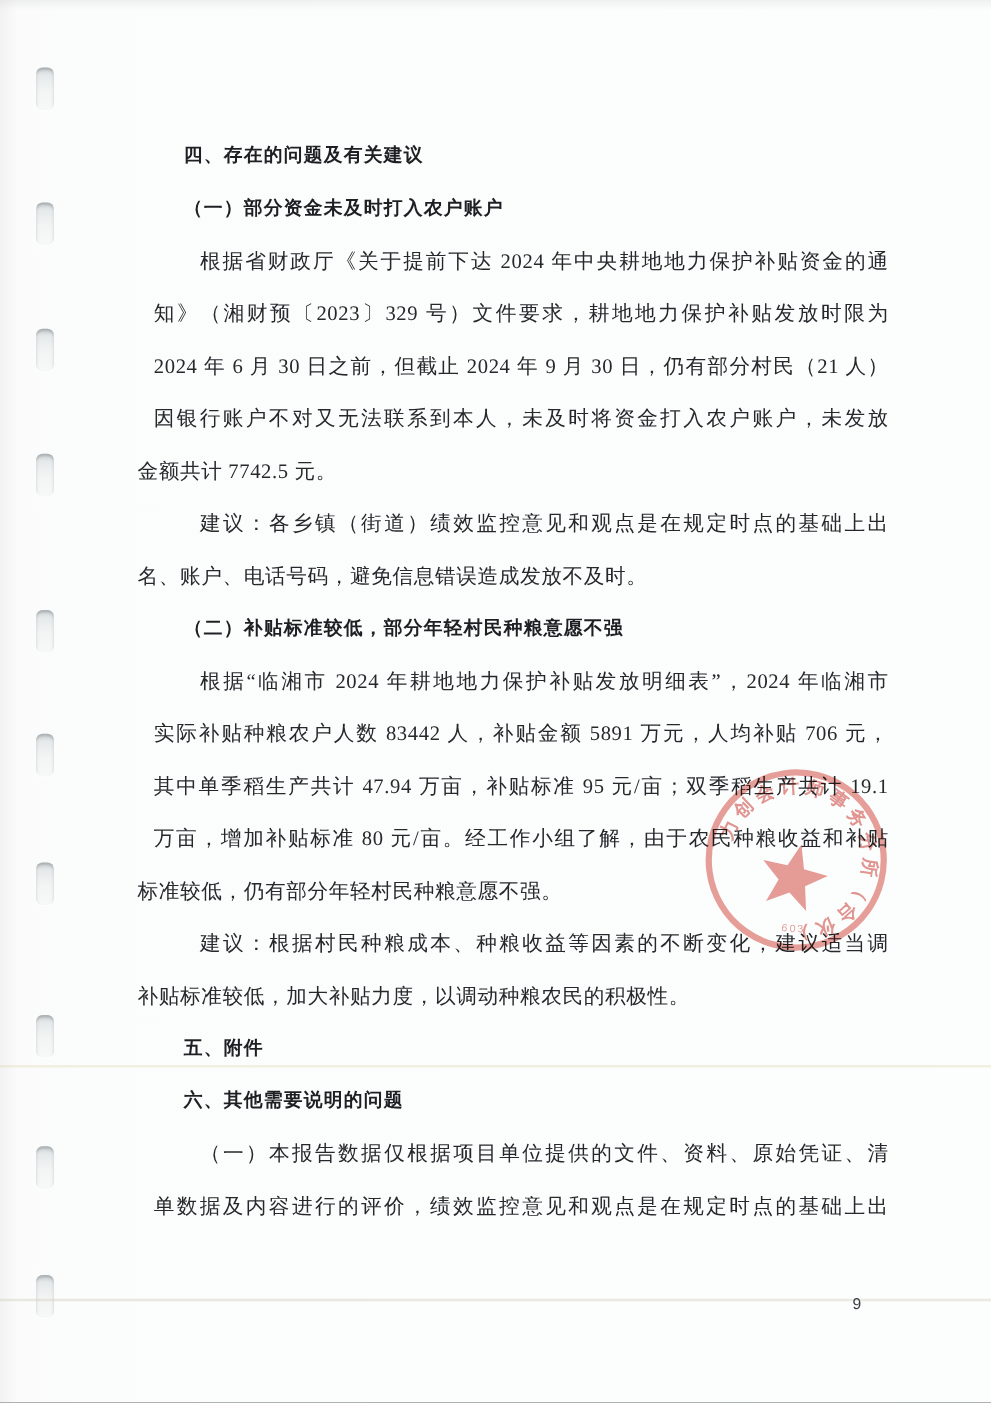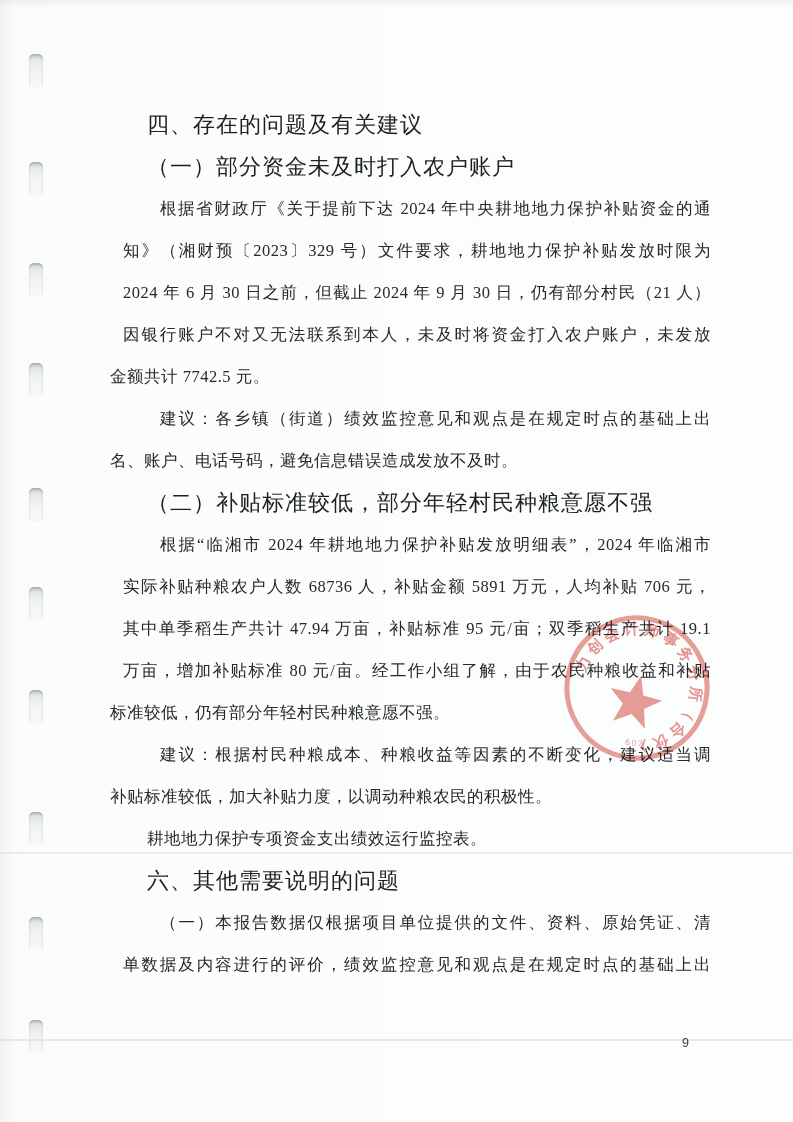--- a/index.html
+++ b/index.html
@@ -39,21 +39,21 @@
     white-space:normal;
     text-align:justify;
     text-align-last:justify;
     margin-left:13px;
     -moz-text-align-last:justify;
   }
   .row.indent{padding-left:37px;}
   .row.justify.indent{padding-left:37px;}
   .row.heading{
     font-family:"Liberation Sans","DejaVu Sans",sans-serif;
-    font-weight:normal;font-size:22px;
+    font-weight:bold;font-size:15px;
     padding-left:37px;
     letter-spacing:1px;
     color:#1d2023;
   }
   .pagenum{
     position:absolute;left:682px;top:1036px;
     font-family:"Liberation Sans","DejaVu Sans",sans-serif;
     font-size:12.5px;color:#3a3e44;
   }
   
@@ -87,27 +87,27 @@
     <div class="row heading">（一）部分资金未及时打入农户账户</div>
     <div class="row justify indent">根据省财政厅《关于提前下达 2024 年中央耕地地力保护补贴资金的通</div>
     <div class="row justify">知》（湘财预〔2023〕329 号）文件要求，耕地地力保护补贴发放时限为</div>
     <div class="row justify">2024 年 6 月 30 日之前，但截止 2024 年 9 月 30 日，仍有部分村民（21 人）</div>
     <div class="row justify">因银行账户不对又无法联系到本人，未及时将资金打入农户账户，未发放</div>
     <div class="row">金额共计 7742.5 元。</div>
     <div class="row justify indent">建议：各乡镇（街道）绩效监控意见和观点是在规定时点的基础上出</div>
     <div class="row">名、账户、电话号码，避免信息错误造成发放不及时。</div>
     <div class="row heading">（二）补贴标准较低，部分年轻村民种粮意愿不强</div>
     <div class="row justify indent">根据“临湘市 2024 年耕地地力保护补贴发放明细表”，2024 年临湘市</div>
-    <div class="row justify">实际补贴种粮农户人数 68736 人，补贴金额 5891 万元，人均补贴 706 元，</div>
+    <div class="row justify">实际补贴种粮农户人数 83442 人，补贴金额 5891 万元，人均补贴 706 元，</div>
     <div class="row justify">其中单季稻生产共计 47.94 万亩，补贴标准 95 元/亩；双季稻生产共计 19.1</div>
     <div class="row justify">万亩，增加补贴标准 80 元/亩。经工作小组了解，由于农民种粮收益和补贴</div>
     <div class="row">标准较低，仍有部分年轻村民种粮意愿不强。</div>
     <div class="row justify indent">建议：根据村民种粮成本、种粮收益等因素的不断变化，建议适当调</div>
     <div class="row">补贴标准较低，加大补贴力度，以调动种粮农民的积极性。</div>
-    <div class="row indent">耕地地力保护专项资金支出绩效运行监控表。</div>
+    <div class="row heading">五、附件</div>
     <div class="row heading">六、其他需要说明的问题</div>
     <div class="row justify indent">（一）本报告数据仅根据项目单位提供的文件、资料、原始凭证、清</div>
     <div class="row justify">单数据及内容进行的评价，绩效监控意见和观点是在规定时点的基础上出</div>
   </div>
 
   <div class="seal">
     <svg width="170" height="170" viewBox="0 0 170 170">
       <g transform="rotate(14 85 85)" opacity="0.82">
         <circle cx="85" cy="85" r="70" fill="none" stroke="#dd6a62" stroke-width="5" opacity="0.85"></circle>
         <path d="M86,72 L92.8,90.7 L112.6,91.3 L96.9,103.6 L102.5,122.7 L86,111.5 L69.5,122.7 L75.1,103.6 L59.4,91.3 L79.2,90.7 Z" fill="#dc655e" opacity="0.85"></path>

